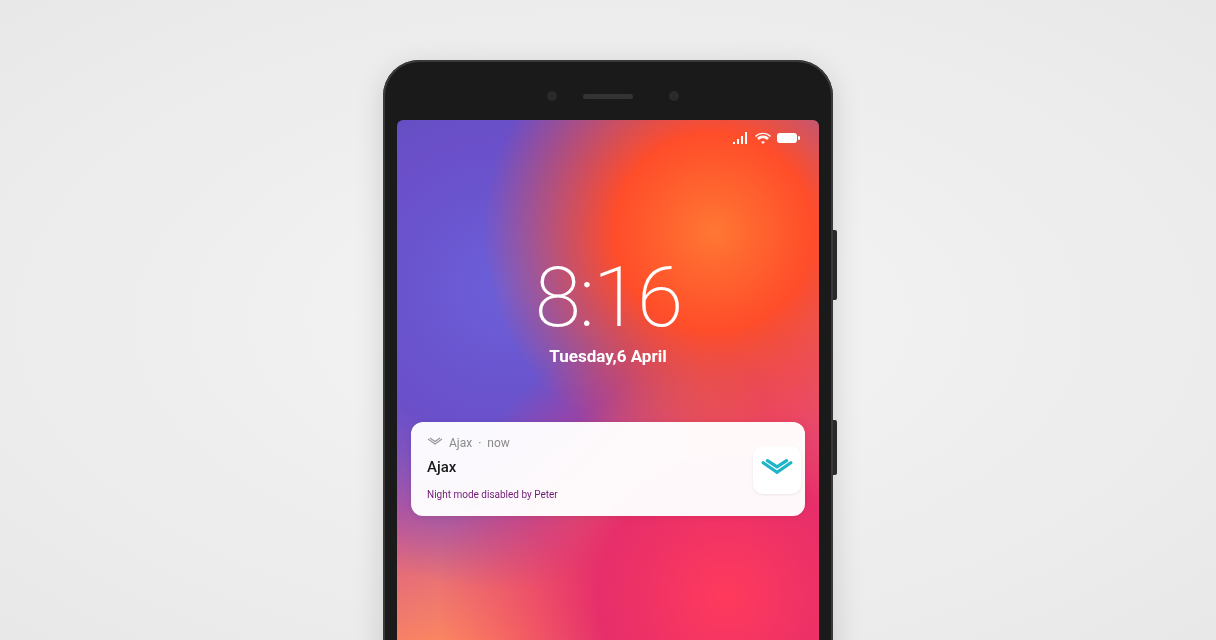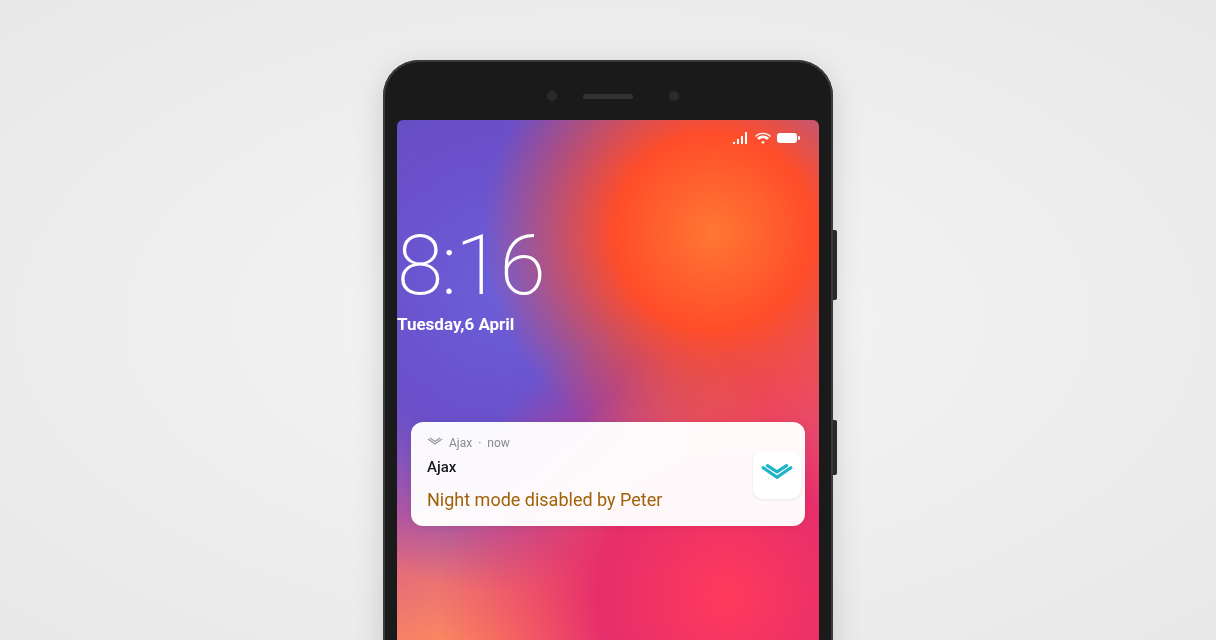--- a/index.html
+++ b/index.html
@@ -70,23 +70,23 @@
   .status-bar {
     height: 36px;
     display: flex;
     justify-content: flex-end;
     align-items: center;
     padding: 0 18px;
     gap: 6px;
   }
   .status-icon { color: white; display: flex; align-items: center; }
   .lock-header {
-    text-align: left;
+    text-align: center;
     color: white;
-    margin-top: 68px;
+    margin-top: 100px;
   }
   .lock-time {
     font-size: 84px;
     font-weight: 200;
     letter-spacing: -2px;
     line-height: 1;
   }
   .lock-date {
     font-size: 17px;
     font-weight: 700;
@@ -117,22 +117,22 @@
     gap: 12px;
   }
   .notif-text { flex: 1; }
   .notif-title {
     font-size: 15px;
     font-weight: 500;
     color: #1a1a1a;
     margin-bottom: 2px;
   }
   .notif-message {
-    font-size: 18px;
-    color: #a16207;
+    font-size: 10px;
+    color: #701a75;
     margin-top: 13px;
   }
   .notif-app-icon {
     width: 48px;
     height: 48px;
     background: white;
     border-radius: 10px;
     display: flex;
     justify-content: center;
     align-items: center;

